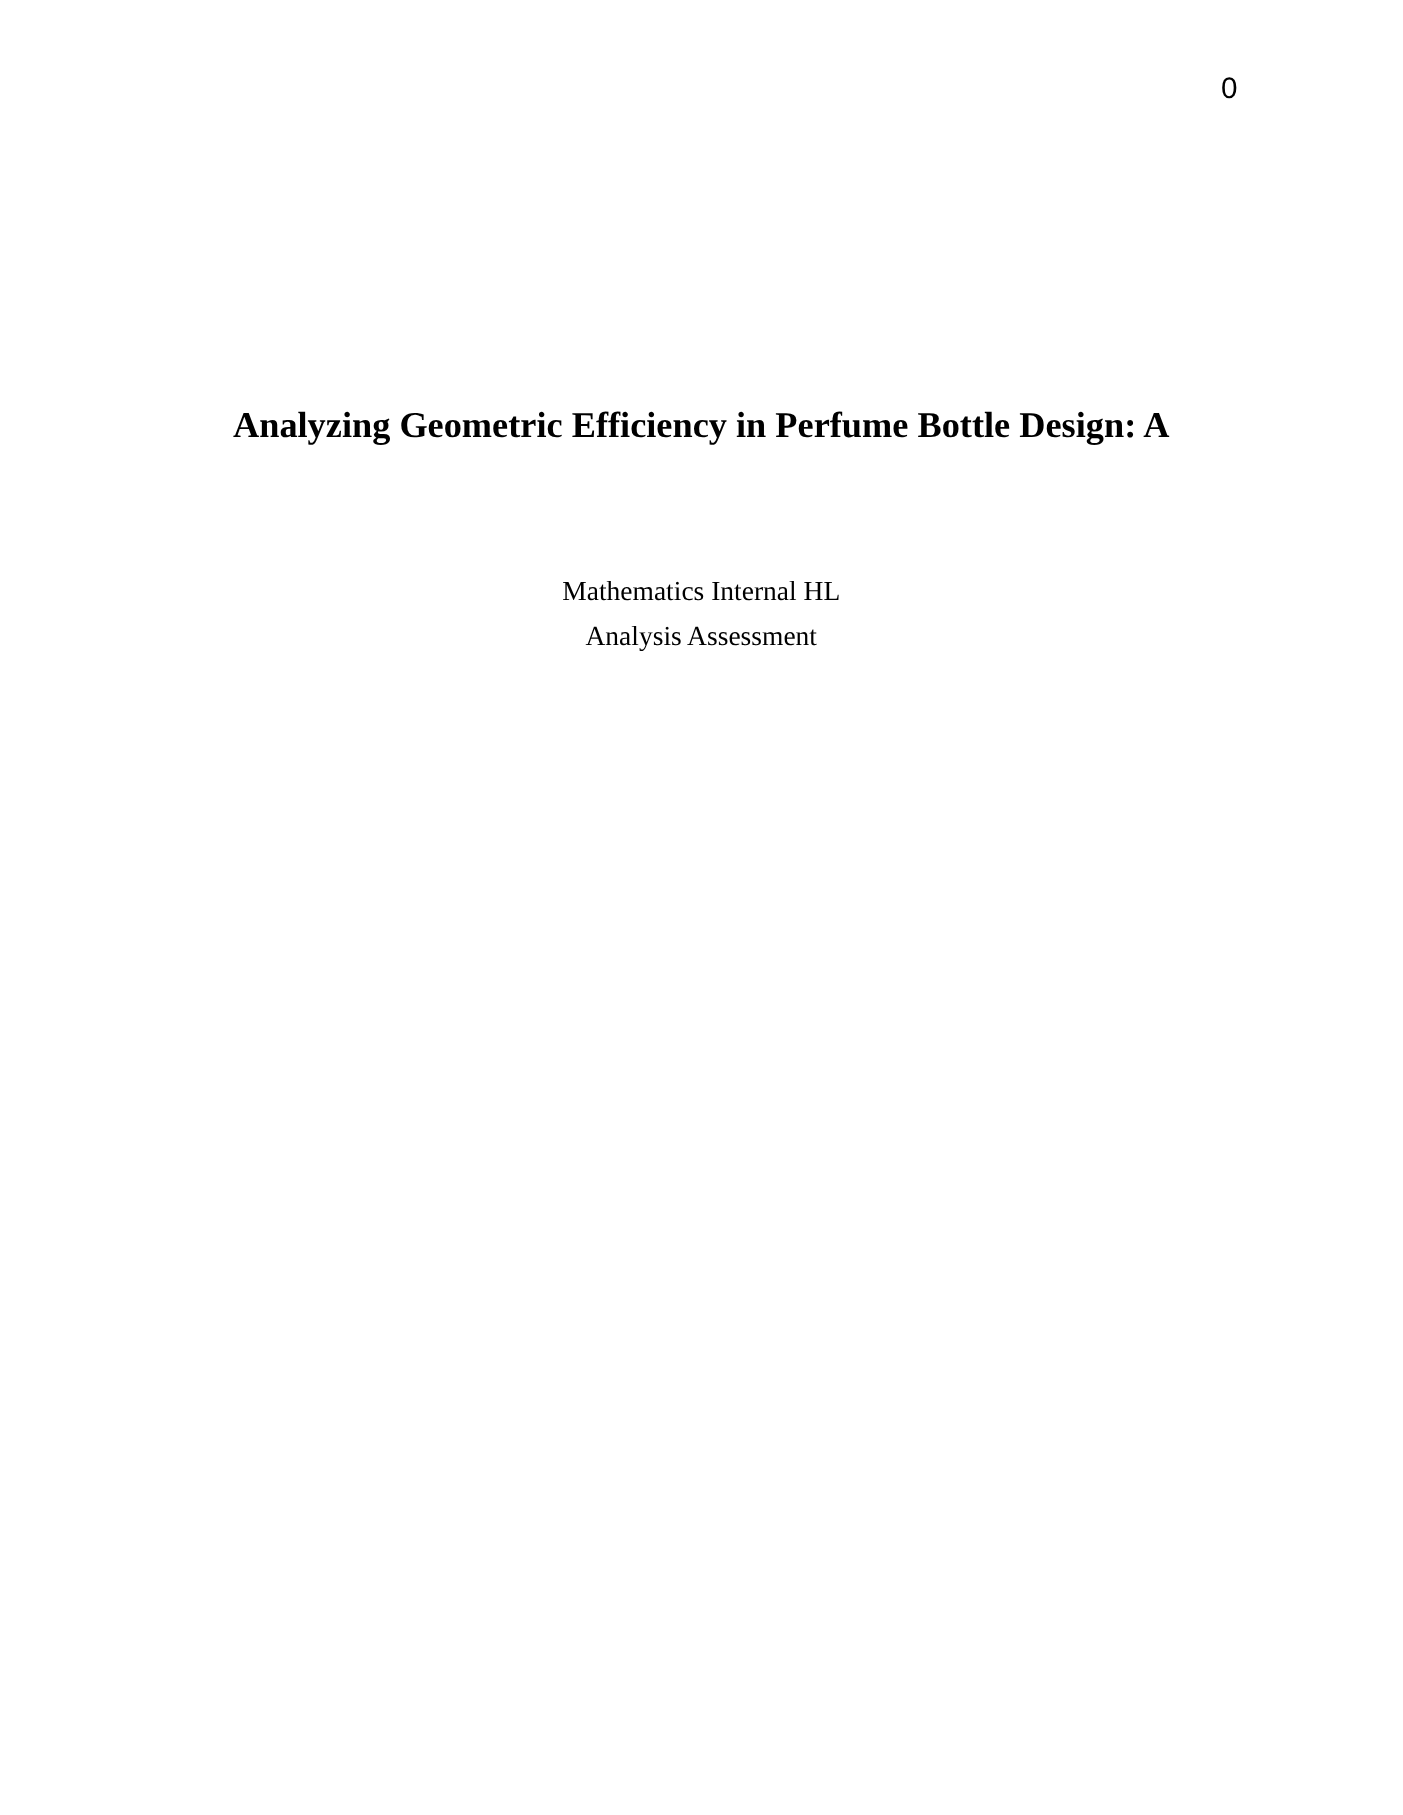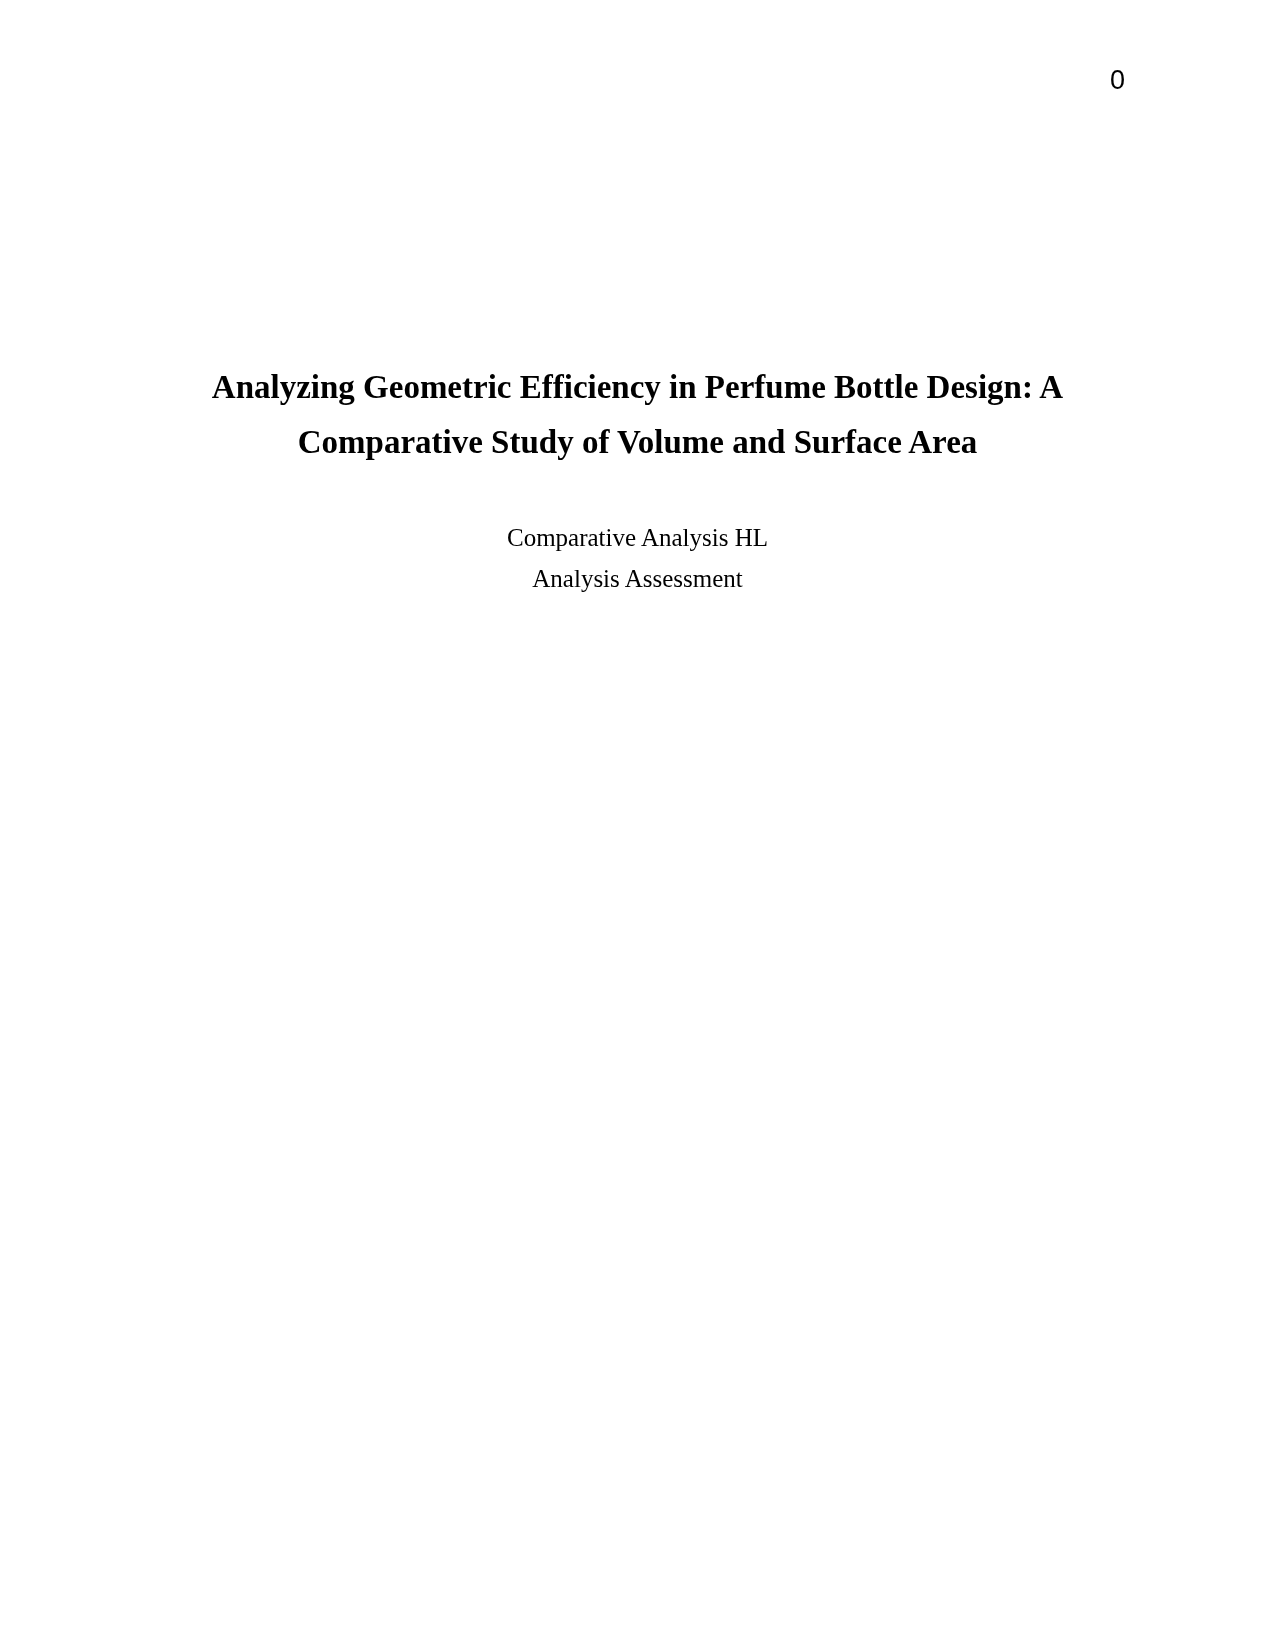--- a/index.html
+++ b/index.html
@@ -60,21 +60,20 @@
 </style>
 </head>
 <body>
 
 <div class="page">
 
   <div class="page-number">0</div>
 
   <h1 class="doc-title">
     <span class="line">Analyzing Geometric Efficiency in Perfume Bottle Design: A</span>
-    <span class="line">Comparative Study of Volume and Surface Area</span>
   </h1>
 
   <div class="doc-subtitle">
-    <span class="line">Comparative Analysis HL</span>
+    <span class="line">Mathematics Internal HL</span>
     <span class="line">Analysis Assessment</span>
   </div>
 
 </div>
 
 </body></html>

